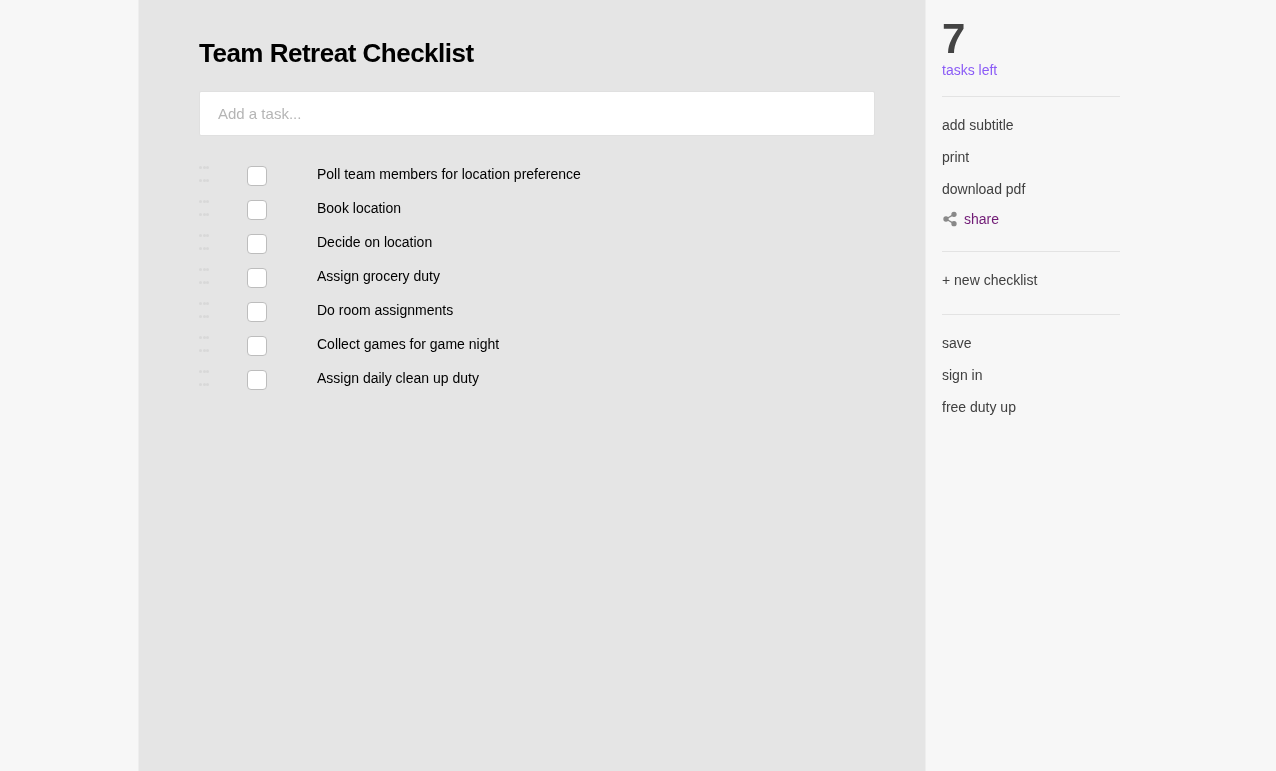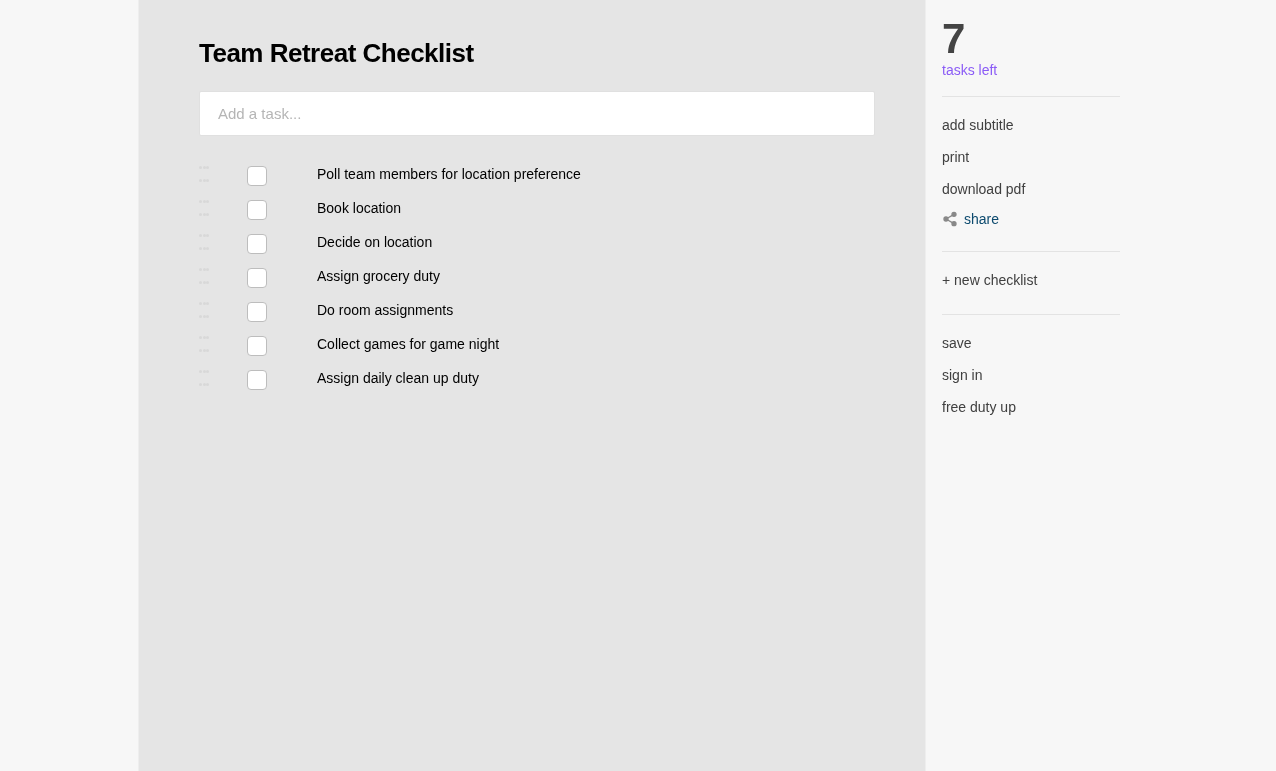--- a/index.html
+++ b/index.html
@@ -117,21 +117,21 @@
       padding: 6px 0;
     }
     .share-icon {
       width: 16px;
       height: 16px;
       margin-right: 6px;
       flex-shrink: 0;
     }
     .share-link {
       font-size: 14px;
-      color: #0c4a6e;
+      color: #701a75;
       cursor: pointer;
     }
   </style>
 </head>
 <body>
 
 <div class="container">
   <div class="main-panel">
     <h1 class="page-title">Team Retreat Checklist</h1>
     <input type="text" class="add-task-input" placeholder="Add a task..." style="">

